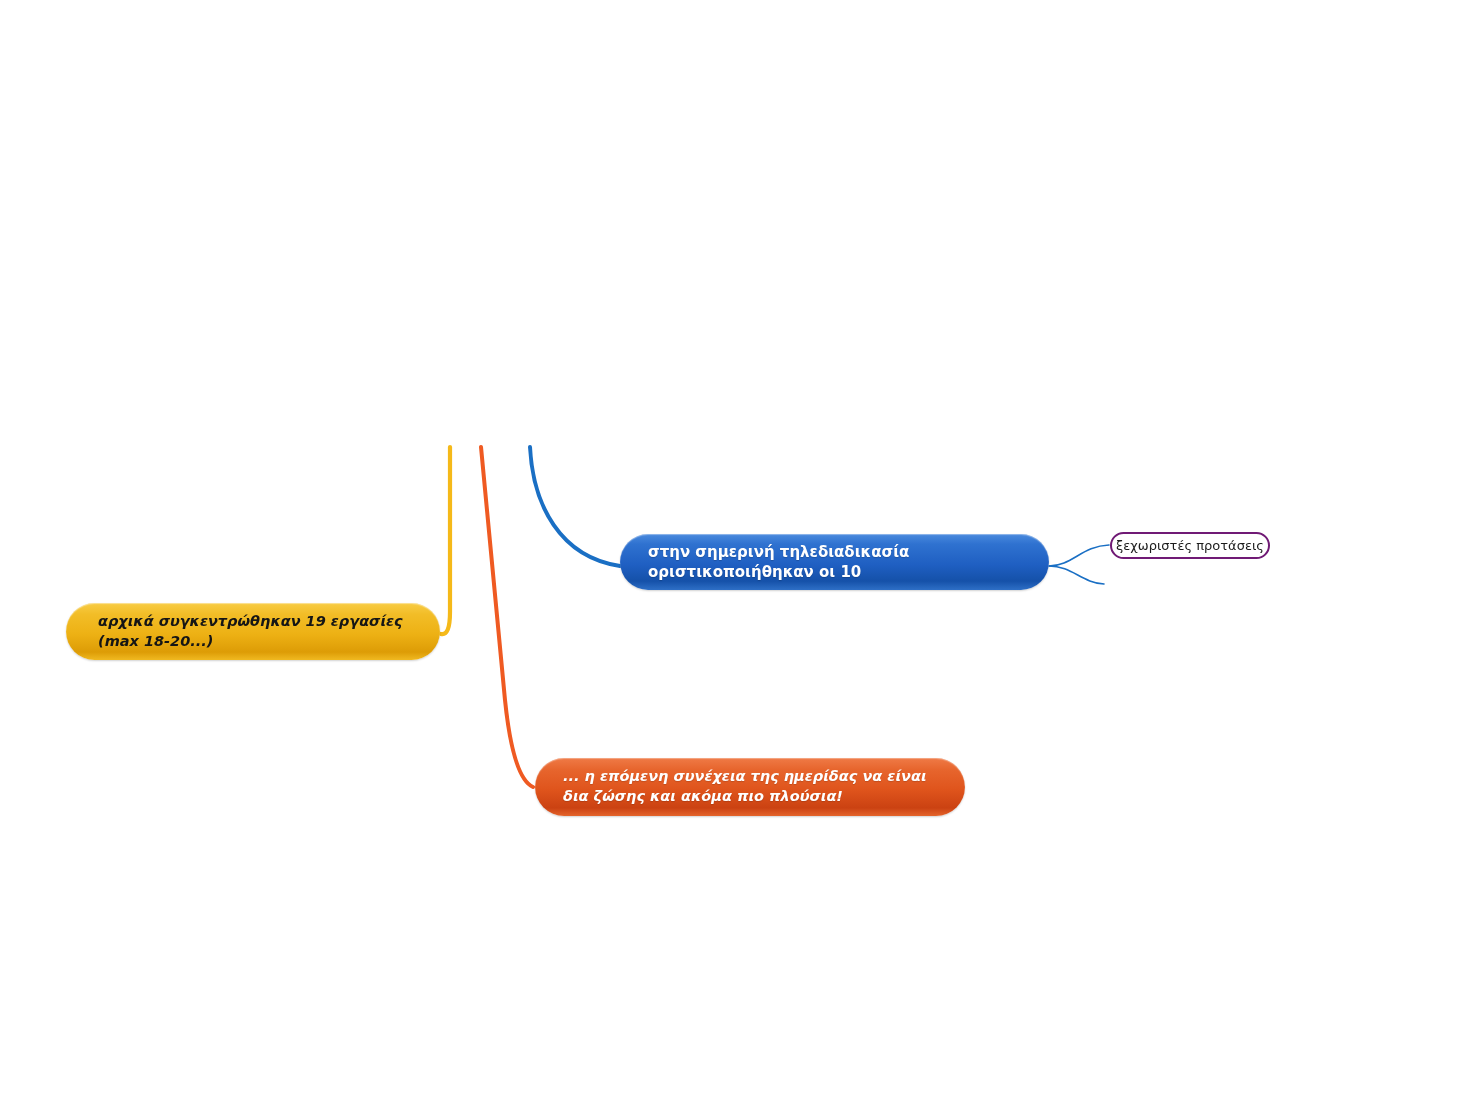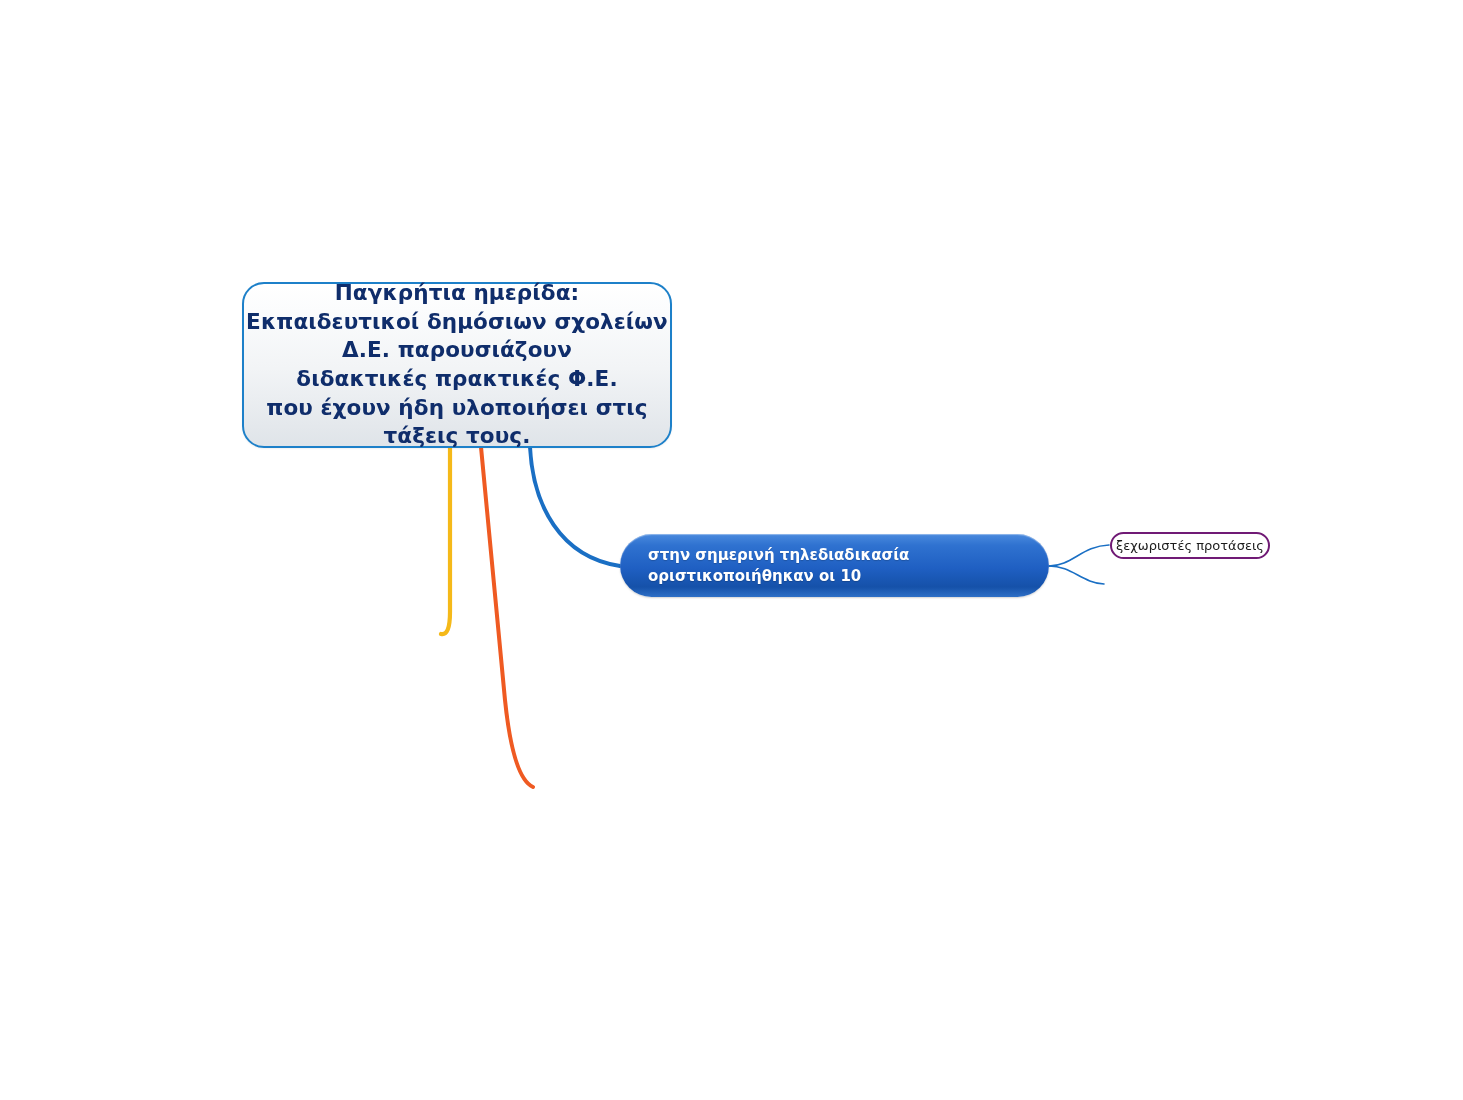--- a/index.html
+++ b/index.html
@@ -62,21 +62,21 @@
     text-align: center;
     letter-spacing: 0.1px;
     white-space: pre-line;
   }
 
   
   #blue-node {
     left: 620px;
     top: 534px;
     width: 429px;
-    height: 63px;
+    height: 56px;
     border-radius: 32px;
     background: linear-gradient(to bottom,
                 #4a8ade 0%,
                 #2f72d0 18%,
                 #1f5fc2 55%,
                 #1551a9 84%,
                 #2e6fc6 100%);
     box-shadow: inset 0 1px 1px rgba(255,255,255,0.4),
                 0 1px 2px rgba(0,0,0,0.18);
     padding-left: 28px;
@@ -182,34 +182,34 @@
 
     <path d="M 481 447 L 505 700 Q 513 778 533 787" fill="none" stroke="#ef5a22" stroke-width="4" stroke-linecap="round"></path>
 
     <path d="M 530 447 C 533 505 560 557 620 566" fill="none" stroke="#1a6fc4" stroke-width="4" stroke-linecap="round"></path>
 
     <path d="M 1049 566 C 1072 566 1082 546 1109 545" fill="none" stroke="#1a6fc4" stroke-width="1.6" stroke-linecap="round"></path>
 
     <path d="M 1049 566 C 1072 566 1082 583 1104 584" fill="none" stroke="#1a6fc4" stroke-width="1.6" stroke-linecap="round"></path>
   </svg>
 
-  <div class="node" id="root-node">
-    <div class="label">Παγκρήτια ημερίδα:
-Εκπαιδευτικοί δημόσιων σχολείων
-Δ.Ε. παρουσιάζουν
-διδακτικές πρακτικές Φ.Ε.
-που έχουν ήδη υλοποιήσει στις
-τάξεις τους.</div>
-  </div>
 
   <div class="node" id="blue-node">
     <div class="label">στην σημερινή τηλεδιαδικασία
 οριστικοποιήθηκαν οι 10</div>
   </div>
 
   <div class="node leaf-node" id="leaf-node-1">
     <div class="label">ξεχωριστές προτάσεις</div>
   </div>
 
 
-
+  <div class="node" id="yellow-node">
+    <div class="label">αρχικά συγκεντρώθηκαν 19 εργασίες
+(max 18-20...)</div>
+  </div>
+
+  <div class="node" id="red-node">
+    <div class="label">... η επόμενη συνέχεια της ημερίδας να είναι
+δια ζώσης και ακόμα πιο πλούσια!</div>
+  </div>
 
 </div>
 
 </body></html>

